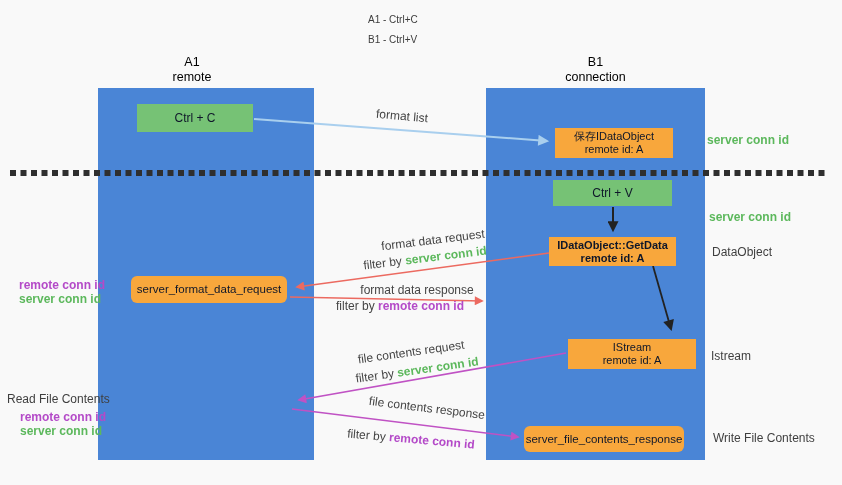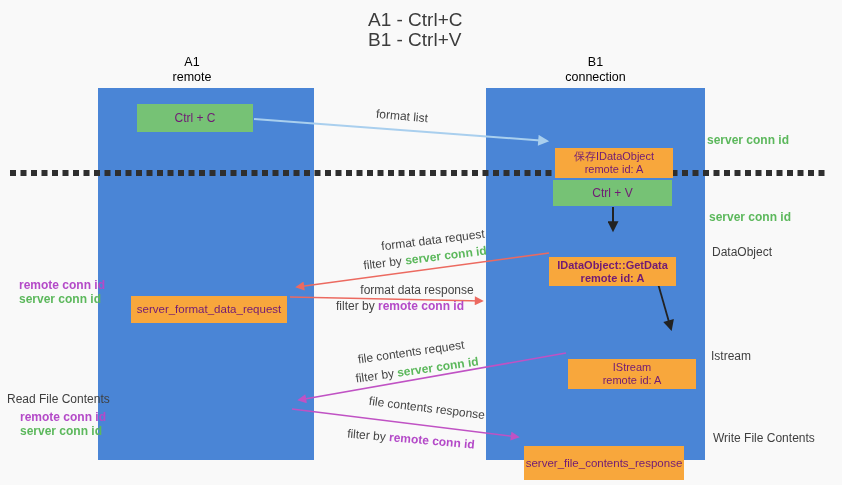--- a/index.html
+++ b/index.html
@@ -4,53 +4,53 @@
 <style>
   * { margin: 0; padding: 0; box-sizing: border-box; }
   html, body { background: #f9f9f9; font-family: "Liberation Sans", sans-serif; }
   #stage {
     position: relative; width: 842px; height: 485px;
     background: #f9f9f9; overflow: hidden;
   }
   
   .title {
     position: absolute; left: 368px; top: 10px; z-index: 3;
-    font-size: 19px; line-height: 20px; color: #3c3c3c; white-space: nowrap;
+    font-size: 10px; line-height: 20px; color: #3c3c3c; white-space: nowrap;
   }
   
   .col { position: absolute; top: 88px; height: 372px; background: #4a85d6; z-index: 1; }
   #col-a1 { left: 98px; width: 216px; }
   #col-b1 { left: 486px; width: 219px; }
   .col-hdr {
     position: absolute; top: 55px; z-index: 3; text-align: center;
     font-size: 12.5px; line-height: 15px; color: #000000;
   }
   #hdr-a1 { left: 84px; width: 216px; }
   #hdr-b1 { left: 486px; width: 219px; }
   
   svg.overlay { position: absolute; left: 0; top: 0; z-index: 2; }
   
   .nbox {
     position: absolute; z-index: 3; display: flex; flex-direction: column;
-    align-items: center; justify-content: center; color: #701a75;
+    align-items: center; justify-content: center; color: #0f172a;
     font-size: 12px; line-height: 13px; text-align: left; white-space: nowrap;
   }
   .green  { background: #76c275; }
-  .orange { background: #f8a73c; margin-top: 20px; }
+  .orange { background: #f8a73c; }
   .nbox.two { font-size: 11px; line-height: 13px; }
-  .nbox.long { font-size: 11.5px; }
+  .nbox.long { font-size: 11.5px; border-radius: 6px; }
   #box-ctrl-c    { left: 137px; top: 104px; width: 116px; height: 28px; }
   #box-save-obj  { left: 555px; top: 128px; width: 118px; height: 30px; }
   #box-ctrl-v    { left: 553px; top: 180px; width: 119px; height: 26px; }
   #box-getdata   { left: 549px; top: 237px; width: 127px; height: 29px; font-weight: bold; }
   #box-fmt-req   { left: 131px; top: 276px; width: 156px; height: 27px; }
   #box-fmt-resp  { left: 488px; top: 289px; width: 156px; height: 26px; }
   #box-istream   { left: 568px; top: 339px; width: 128px; height: 30px; }
   #box-file-req  { left: 128px; top: 393px; width: 161px; height: 26px; }
-  #box-file-resp { left: 524px; top: 426px; width: 160px; height: 34px; }
+  #box-file-resp { left: 524px; top: 426px; width: 160px; height: 26px; }
   
   .slbl { position: absolute; z-index: 3; font-size: 12px; line-height: 14px; white-space: nowrap; }
   .dark   { color: #3f3f3f; }
   .greenT { color: #5cb85c; font-weight: bold; }
   .purpT  { color: #b44ac8; font-weight: bold; }
   #lbl-sconn-1   { left: 707px; top: 133px; }
   #lbl-sconn-2   { left: 709px; top: 210px; }
   #lbl-dataobj   { left: 712px; top: 245px; }
   #lbl-istream   { left: 711px; top: 349px; }
   #lbl-write     { left: 713px; top: 431px; text-align: right; }

